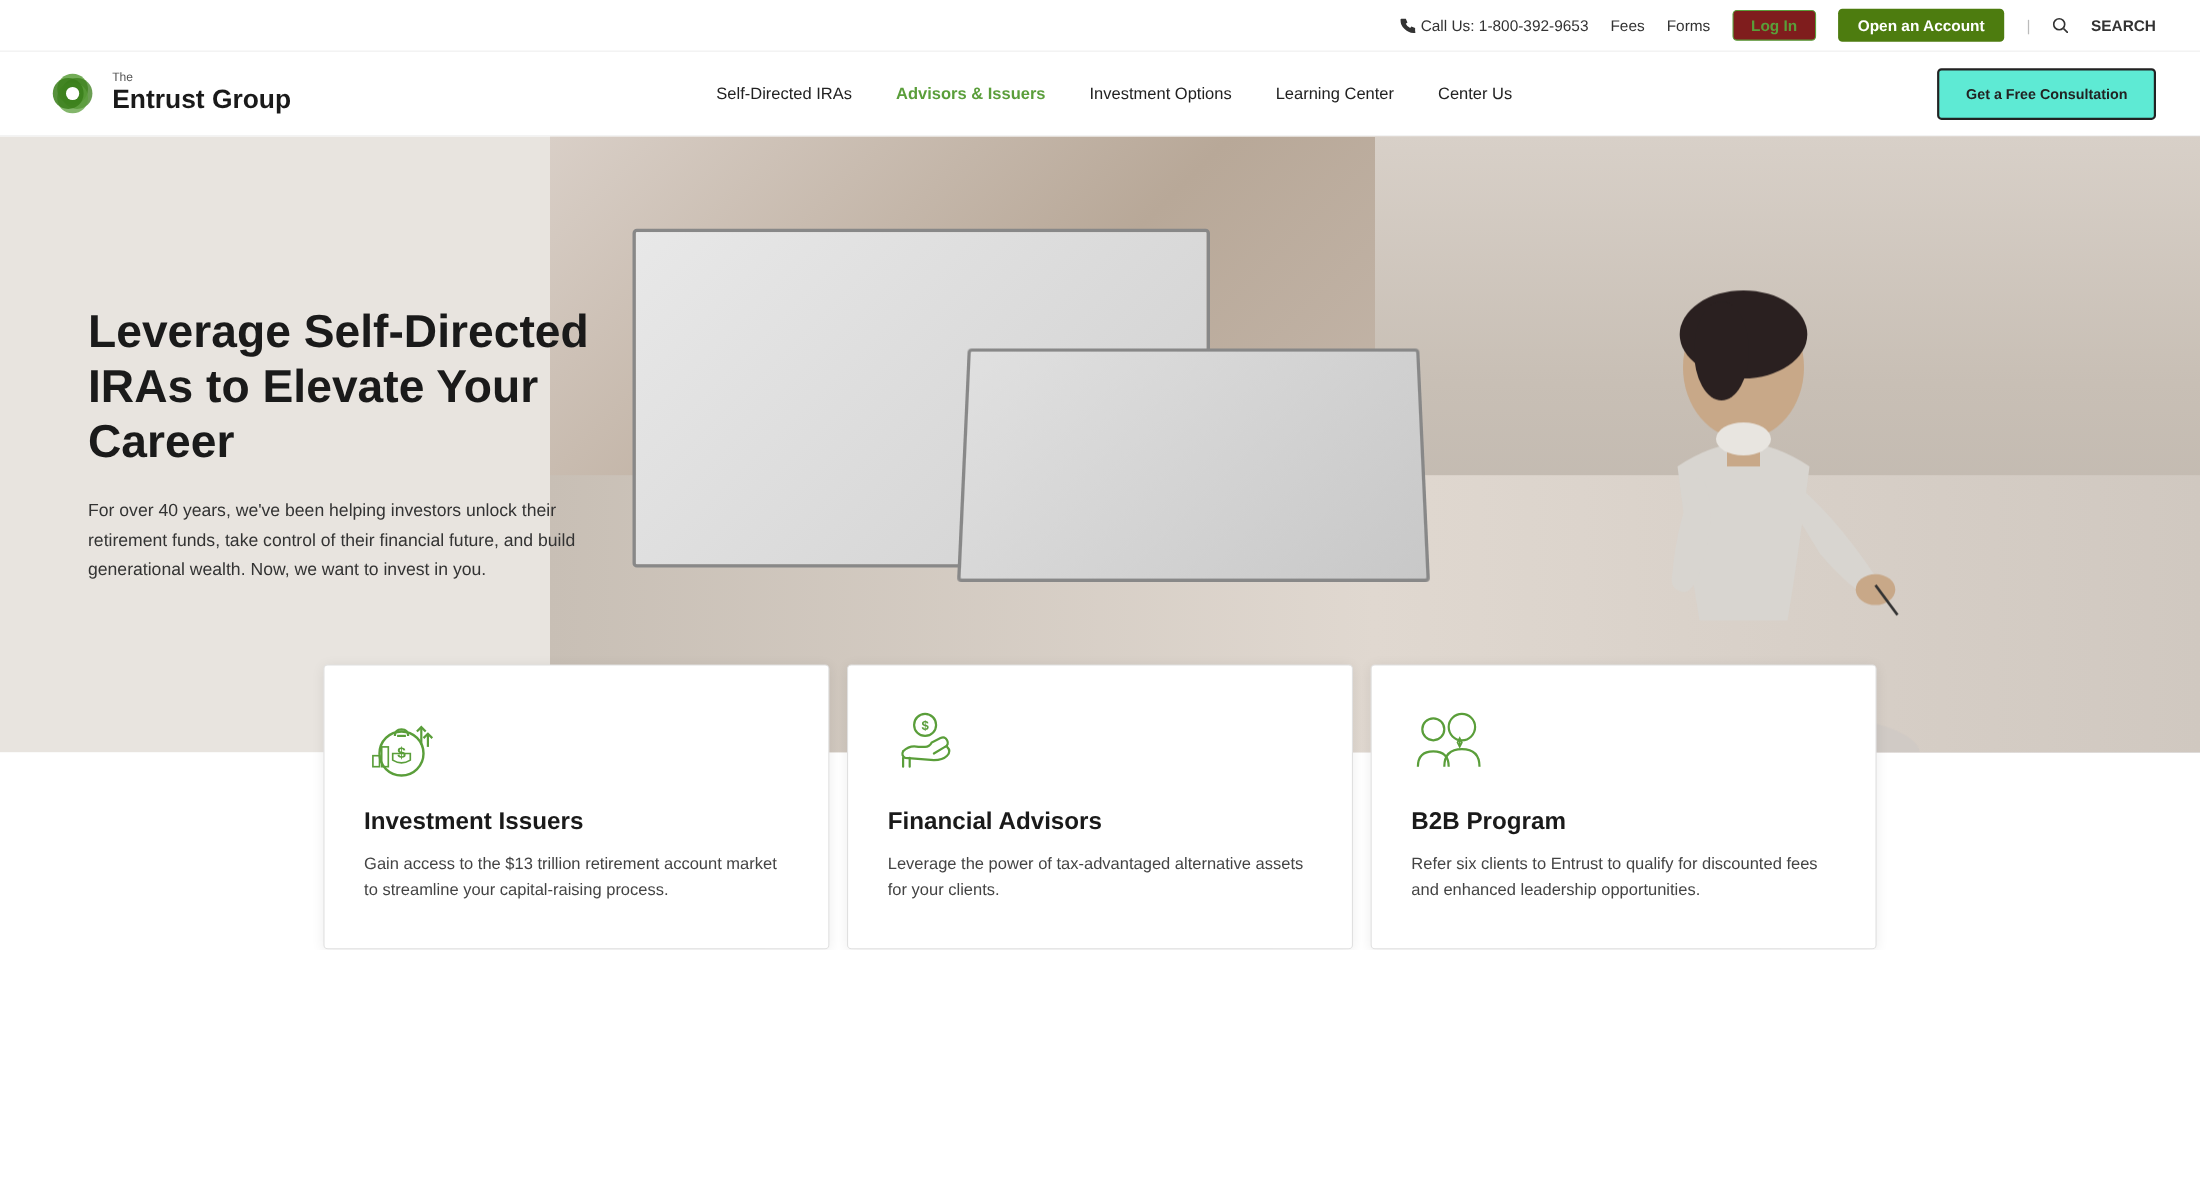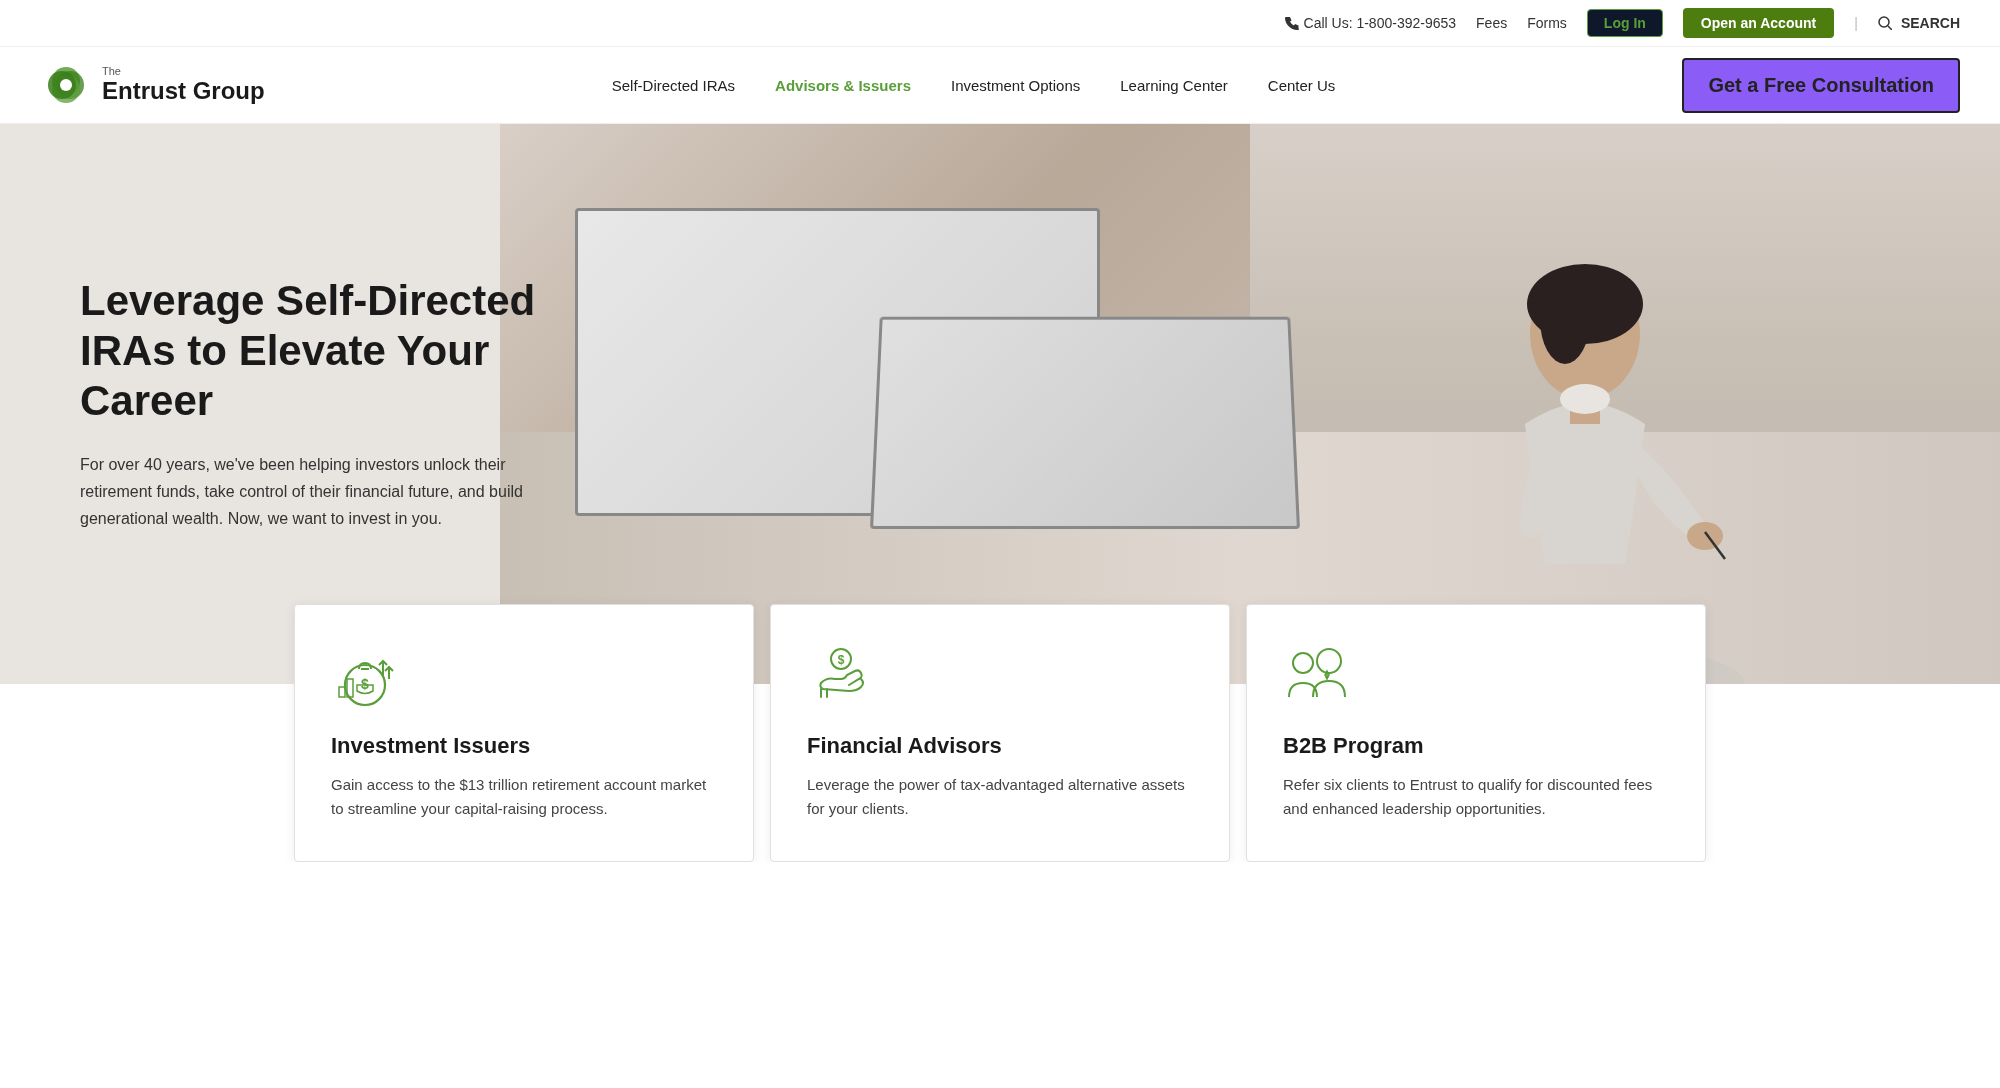--- a/index.html
+++ b/index.html
@@ -14,39 +14,39 @@
       border-bottom: 1px solid #eee;
       font-size: 14px;
       gap: 20px;
     }
     .top-bar-phone { display: flex; align-items: center; gap: 5px; color: #333; }
     .top-bar-phone svg { width: 14px; height: 14px; }
     .top-bar-link { color: #333; text-decoration: none; font-size: 14px; }
     .login-btn {
       border: 1px solid #5a9e3a;
       color: #5a9e3a;
-      background: #0f172a;
+      background: #7f1d1d;
       padding: 5px 16px;
       border-radius: 4px;
       cursor: pointer;
       font-size: 14px;
       font-weight: 600;
     }
     .open-account-btn {
       background: #4d7c0f;
       color: #fff;
       border: none;
       padding: 7px 18px;
       border-radius: 4px;
       cursor: pointer;
       font-size: 14px;
       font-weight: 600;
     }
     .divider { color: #bbb; }
-    .search-area { display: flex; align-items: center; gap: 9px; color: #333; cursor: pointer; font-size: 14px; font-weight: 600; }
+    .search-area { display: flex; align-items: center; gap: 21px; color: #333; cursor: pointer; font-size: 14px; font-weight: 600; }
 
     
     .main-nav {
       display: flex;
       align-items: center;
       padding: 0 40px;
       border-bottom: 1px solid #eee;
       justify-content: space-between;
     }
     .logo-area { display: flex; align-items: center; gap: 10px; padding: 12px 0; justify-content: center; }
@@ -56,26 +56,26 @@
       padding: 28px 20px;
       font-size: 15px;
       color: #222;
       text-decoration: none;
       cursor: pointer;
       white-space: nowrap;
     }
     .nav-link.active { color: #5a9e3a; font-weight: 600; }
     .free-consult-btn {
       border: 2px solid #222;
-      background: #8b5cf6;
+      background: #5eead4;
       color: #222;
       padding: 14px 24px;
       border-radius: 4px;
       cursor: pointer;
-      font-size: 20px;
+      font-size: 13px;
       font-weight: 600;
       white-space: nowrap;
     }
 
     
     .hero {
       position: relative;
       width: 100%;
       height: 560px;
       overflow: hidden;

